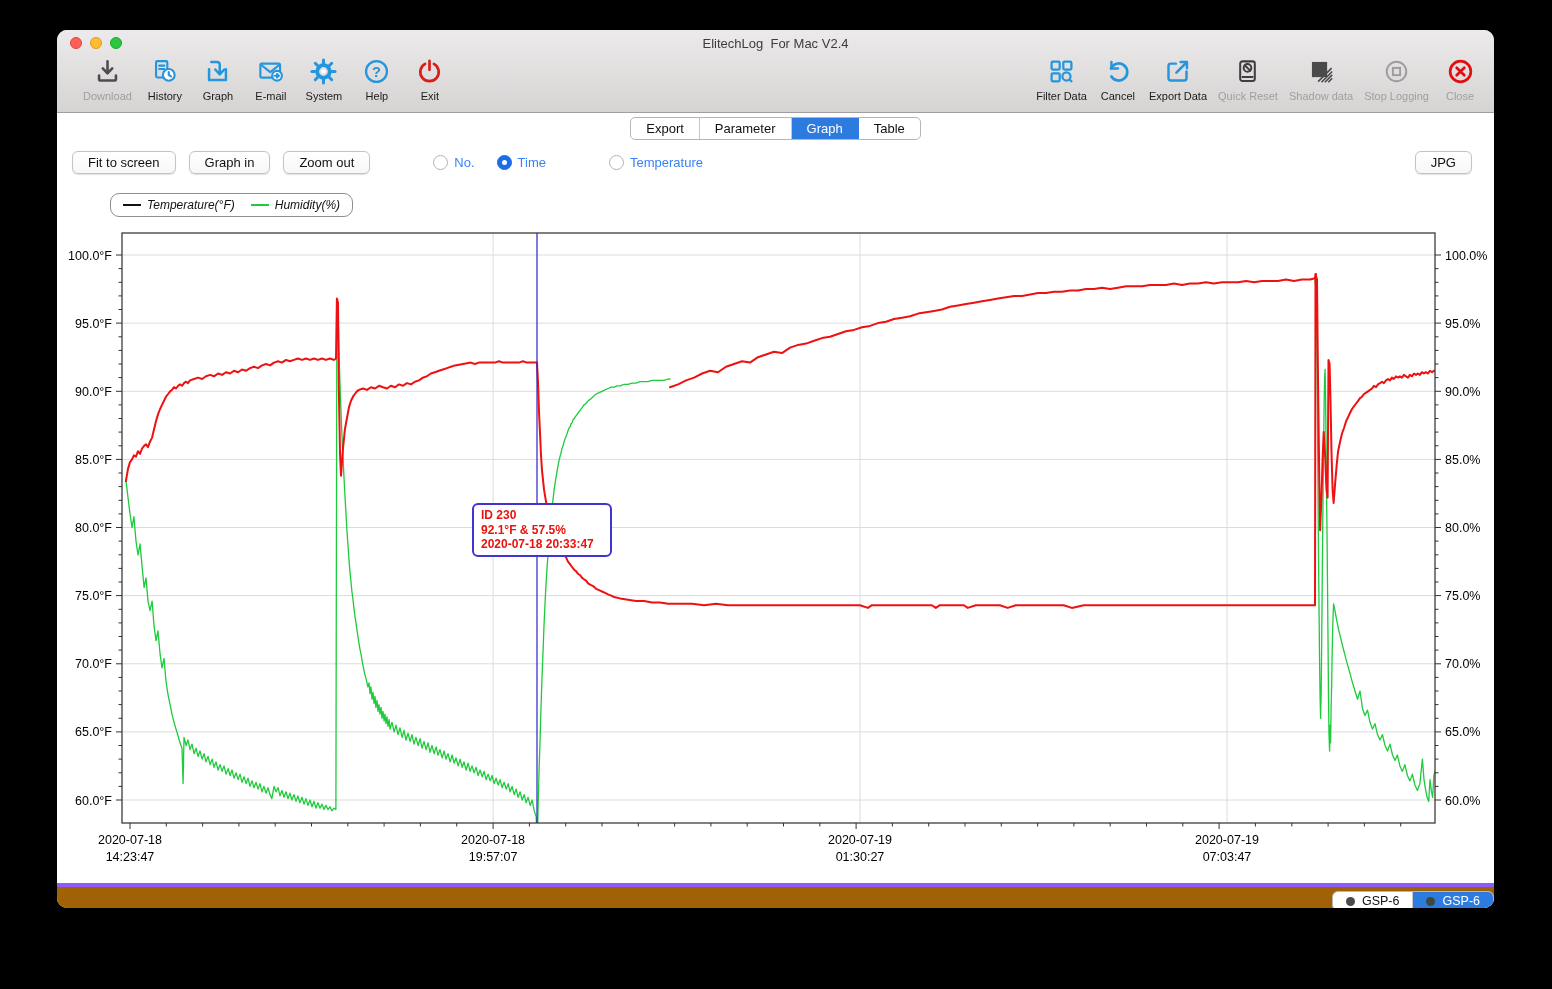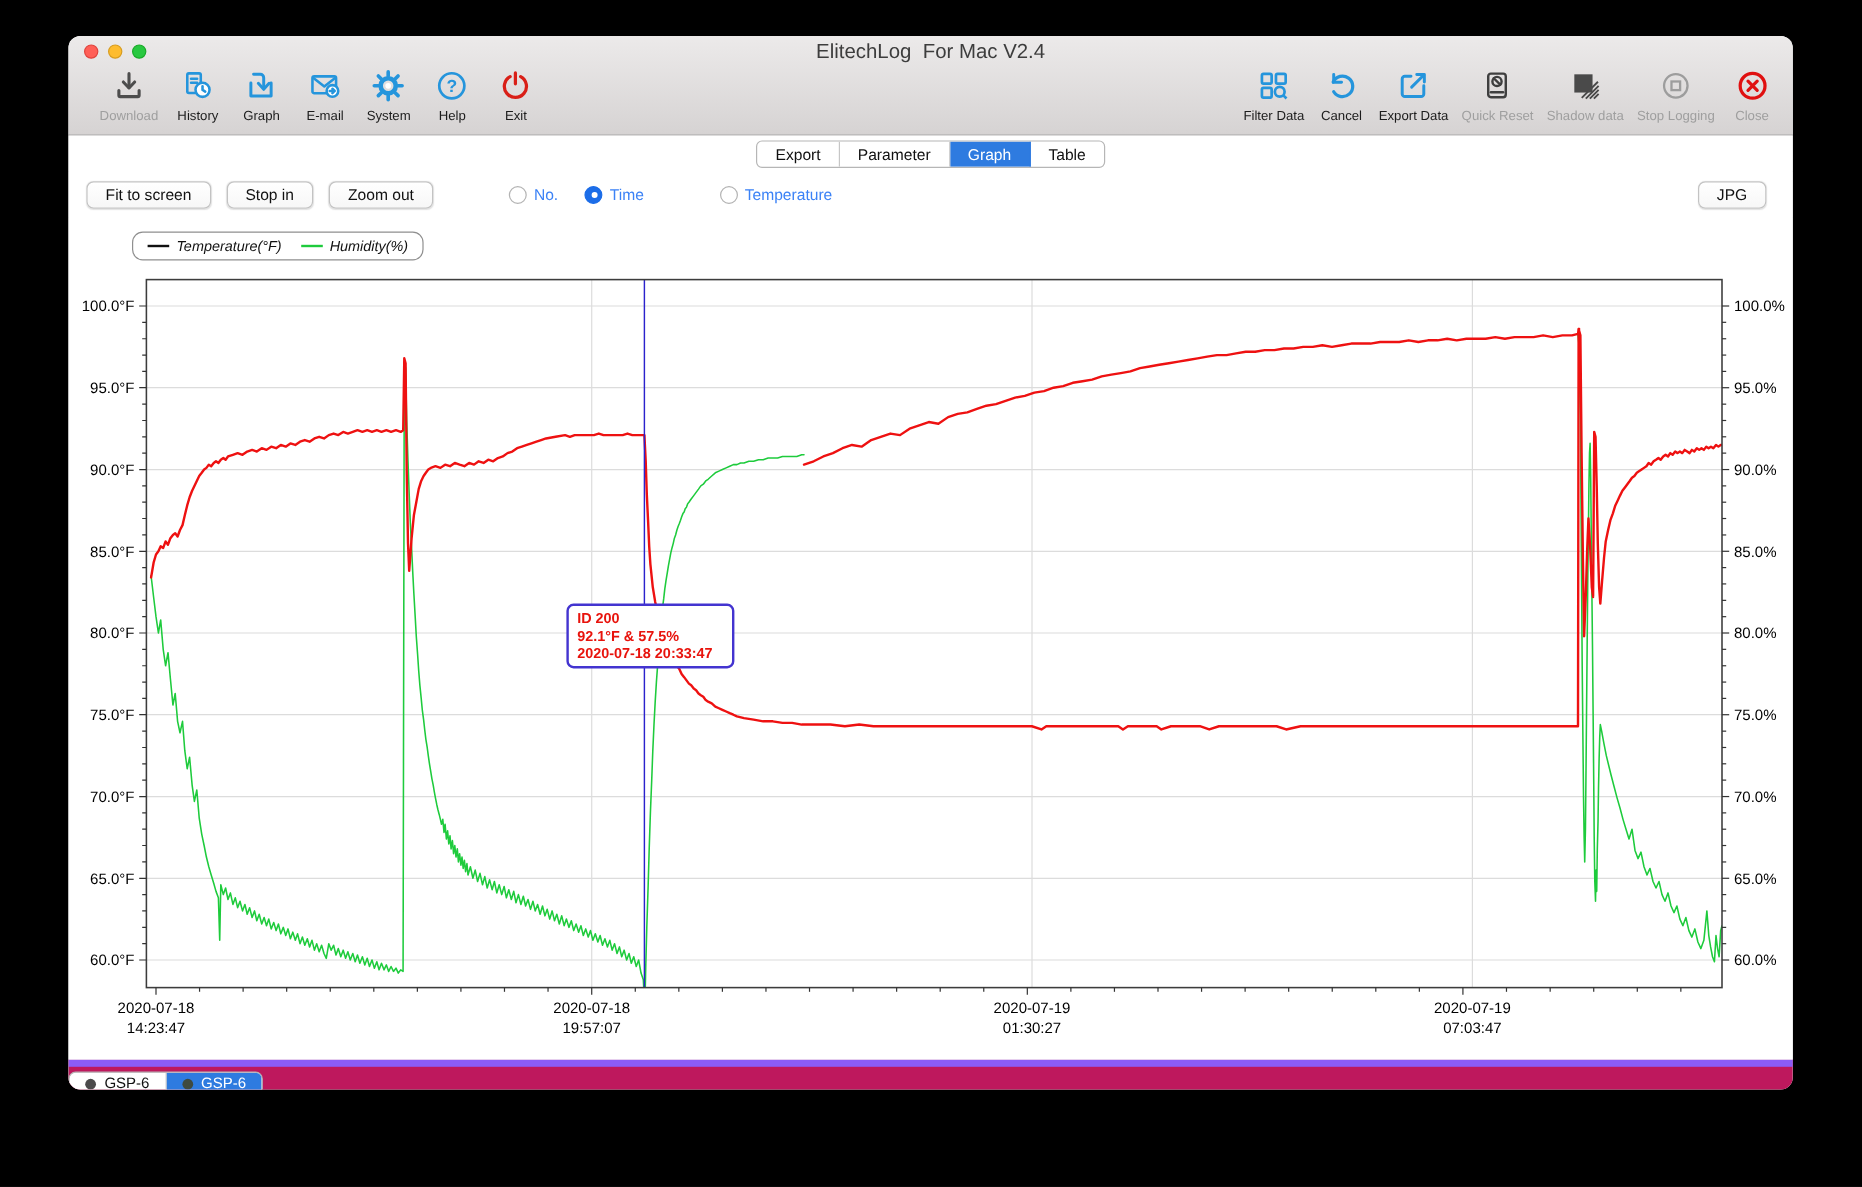--- a/index.html
+++ b/index.html
@@ -2,21 +2,21 @@
 <html><head>
 <meta charset="utf-8">
 <style>
   html,body{margin:0;padding:0;background:#000;width:1552px;height:989px;overflow:hidden;
     font-family:"Liberation Sans",sans-serif;-webkit-font-smoothing:antialiased;}
   .window{position:absolute;left:57px;top:30px;width:1437px;height:878px;background:#fff;
     border-radius:10px;overflow:hidden;box-shadow:0 25px 60px rgba(0,0,0,.6);}
   
   .chrome{background:linear-gradient(#eceaea,#d6d3d3);border-bottom:1px solid #9f9d9d;}
   .titlebar{height:26px;position:relative;display:flex;align-items:center;justify-content:center;}
-  .title{font-size:17px;color:#3d3d3d;white-space:pre;}
+  .title{font-size:13px;color:#3d3d3d;white-space:pre;}
   .lights{position:absolute;left:13px;top:7px;display:flex;gap:8px;}
   .light{width:12px;height:12px;border-radius:50%;}
   .light.r{background:#ff5f57;border:1px solid #e0443e;box-sizing:border-box;}
   .light.y{background:#febc2e;border:1px solid #d89d21;box-sizing:border-box;}
   .light.g{background:#28c840;border:1px solid #1aab29;box-sizing:border-box;}
   .toolbar{height:54px;display:flex;align-items:flex-start;padding:2px 14px 0 26px;}
   .tgroup{display:flex;gap:13px;}
   .tgroup.right{margin-left:auto;gap:11px;}
   .titem{display:flex;flex-direction:column;align-items:center;min-width:40px;cursor:default;}
   .titem svg{width:27px;height:27px;}
@@ -42,22 +42,22 @@
   .panel{position:relative;height:702px;background:#fff;}
   #chart-svg{position:absolute;inset:0;width:100%;height:100%;}
   .legend{position:absolute;left:53px;top:12px;display:flex;align-items:center;gap:16px;
     border:1px solid #8f8f8f;border-radius:9px;background:#fff;padding:4px 12px;font-style:italic;}
   .litem{display:flex;align-items:center;gap:6px;font-size:12px;color:#111;}
   .lsample{display:inline-block;width:18px;height:2px;}
   .tooltip{position:absolute;left:415px;top:322px;width:122px;background:#fff;
     border:2px solid #4334d0;border-radius:6px;padding:3px 7px;z-index:5;}
   .tooltip div{font-size:12px;font-weight:bold;color:#e8130c;line-height:14.5px;white-space:nowrap;}
   
-  .bottomstrip{height:28px;background:#be185d;border-top:6px solid #8b5cf6;
-    display:flex;align-items:center;justify-content:flex-start;}
+  .bottomstrip{height:28px;background:#a16207;border-top:4px solid #8b5cf6;
+    display:flex;align-items:center;justify-content:flex-end;}
   .devseg{display:inline-flex;border:1px solid #b6b6b6;border-radius:6px;overflow:hidden;background:#fff;}
   .dev{display:flex;align-items:center;gap:7px;font-size:12.5px;color:#111;padding:2px 13px;border-right:1px solid #c6c6c6;}
   .dev:last-child{border-right:none;}
   .dev .dot{width:9px;height:9px;border-radius:50%;background:#4a4a4a;}
   .dev.active{background:#2e7be0;color:#fff;border-right-color:#2e7be0;}
   .dev.active .dot{background:#3f4a3f;}
 </style>
 </head>
 <body>
 
@@ -201,21 +201,21 @@
     <div class="segmented">
       <span class="seg">Export</span>
       <span class="seg">Parameter</span>
       <span class="seg active">Graph</span>
       <span class="seg">Table</span>
     </div>
   </div>
 
   <div class="controls">
     <button class="btn">Fit to screen</button>
-    <button class="btn">Stop in</button>
+    <button class="btn">Graph in</button>
     <button class="btn">Zoom out</button>
     <span class="radiog gapA">
       <span class="radio"></span>
       <span>No.</span>
     </span>
     <span class="radiog gapB">
       <span class="radio on"></span>
       <span>Time</span>
     </span>
     <span class="radiog gapC">
@@ -401,21 +401,21 @@
         <span class="lsample" style="background: rgb(17, 17, 17);"></span>
         <span>Temperature(°F)</span>
       </span>
       <span class="litem">
         <span class="lsample" style="background: rgb(30, 203, 60);"></span>
         <span>Humidity(%)</span>
       </span>
     </div>
 
     <div class="tooltip">
-      <div>ID 200</div>
+      <div>ID 230</div>
       <div>92.1°F &amp; 57.5%</div>
       <div>2020-07-18 20:33:47</div>
     </div>
   </div>
 
   <div class="bottomstrip">
     <div class="devseg">
       <span class="dev">
         <span class="dot"></span>
         <span>GSP-6</span>

